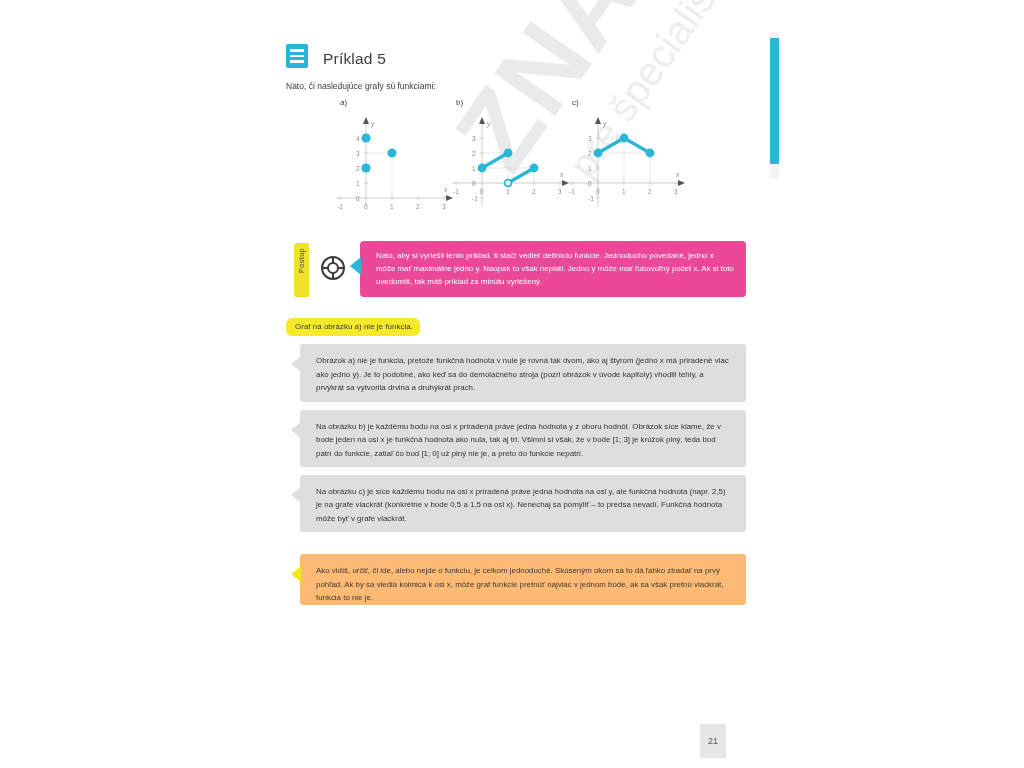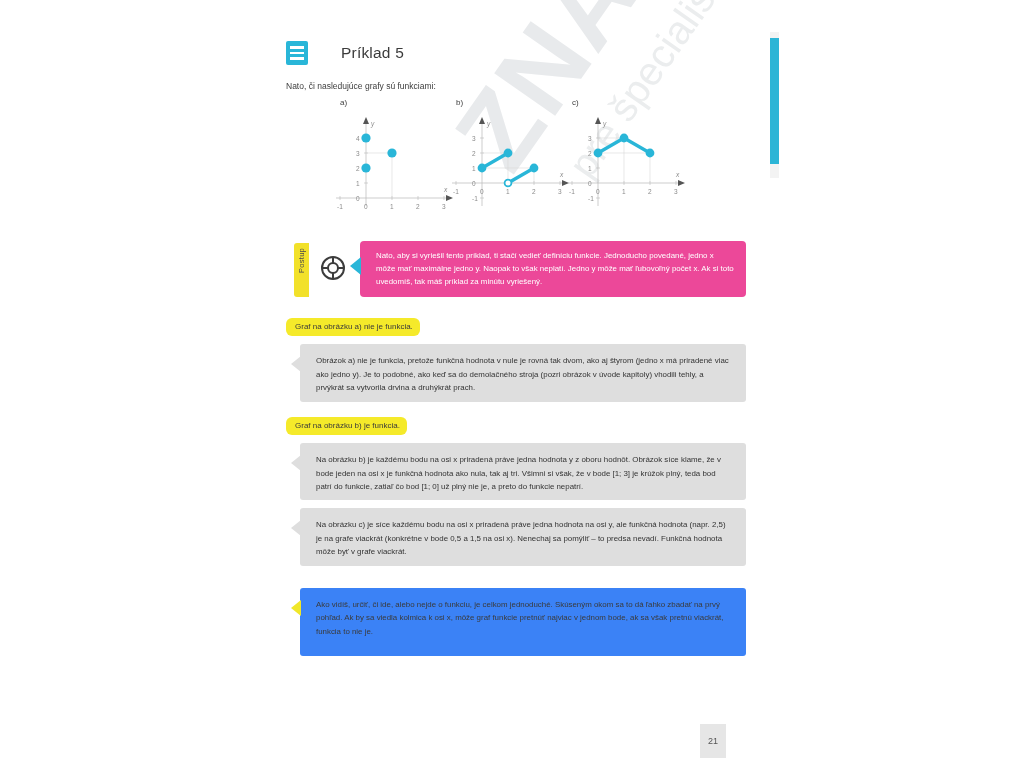--- a/index.html
+++ b/index.html
@@ -53,24 +53,23 @@
     position: absolute;
     left: 286px;
     top: 0;
     width: 460px;
     z-index: 2;
   }
 
   
   .head-row {
     display: flex;
-    align-items: center;
+    align-items: flex-end;
     margin-top: 38px;
     height: 30px;
-    gap: 18px;
   }
   .menu-icon {
     width: 22px;
     height: 24px;
     background: #29b6d8;
     border-radius: 2px;
     position: relative;
     flex: 0 0 auto;
   }
   .menu-icon i {
@@ -219,23 +218,23 @@
     border-bottom: 8px solid transparent;
     border-right: 10px solid #dedede;
   }
 
   
   .final-box {
     position: relative;
     margin-top: 22px;
     margin-left: 14px;
     width: 446px;
-    background: #3b82f6;
+    background: #fdba74;
     border-radius: 3px;
-    padding: 10px 14px 18px 16px;
+    padding: 10px 14px 0 16px;
     box-sizing: border-box;
     font-size: 7.9px;
     line-height: 1.7;
     color: #3a3a3a;
   }
   .final-box:before {
     content: "";
     position: absolute;
     left: -9px;
     top: 12px;
@@ -475,23 +474,20 @@
         </svg>
       </div>
       <div class="blue-bubble">Nato, aby si vyriešil tento príklad, ti stačí vedieť definíciu funkcie. Jednoducho povedané, jedno x môže mať maximálne jedno y. Naopak to však neplatí. Jedno y môže mať ľubovoľný počet x. Ak si toto uvedomíš, tak máš príklad za minútu vyriešený.</div>
     </div>
 
     <div class="yh-wrap">
       <div class="yellow-head">Graf na obrázku a) nie je funkcia.</div>
     </div>
     <div class="grey-box">Obrázok a) nie je funkcia, pretože funkčná hodnota v nule je rovná tak dvom, ako aj štyrom (jedno x má priradené viac ako jedno y). Je to podobné, ako keď sa do demolačného stroja (pozri obrázok v úvode kapitoly) vhodili tehly, a prvýkrát sa vytvorila drvina a druhýkrát prach.</div>
 
-    <div class="yh-wrap">
-      <div class="yellow-head">Graf na obrázku b) je funkcia.</div>
-    </div>
     <div class="grey-box">Na obrázku b) je každému bodu na osi x priradená práve jedna hodnota y z oboru hodnôt. Obrázok síce klame, že v bode jeden na osi x je funkčná hodnota ako nula, tak aj tri. Všimni si však, že v bode [1; 3] je krúžok plný, teda bod patrí do funkcie, zatiaľ čo bod [1; 0] už plný nie je, a preto do funkcie nepatrí.</div>
 
     <div class="grey-box">Na obrázku c) je síce každému bodu na osi x priradená práve jedna hodnota na osi y, ale funkčná hodnota (napr. 2,5) je na grafe viackrát (konkrétne v bode 0,5 a 1,5 na osi x). Nenechaj sa pomýliť – to predsa nevadí. Funkčná hodnota môže byť v grafe viackrát.</div>
 
     <div class="final-box">Ako vidíš, určiť, či ide, alebo nejde o funkciu, je celkom jednoduché. Skúseným okom sa to dá ľahko zbadať na prvý pohľad. Ak by sa viedla kolmica k osi x, môže graf funkcie pretnúť najviac v jednom bode, ak sa však pretnú viackrát, funkcia to nie je.</div>
 
   </div>
 
   <div class="scroll-track"></div>
   <div class="scroll-thumb"></div>

